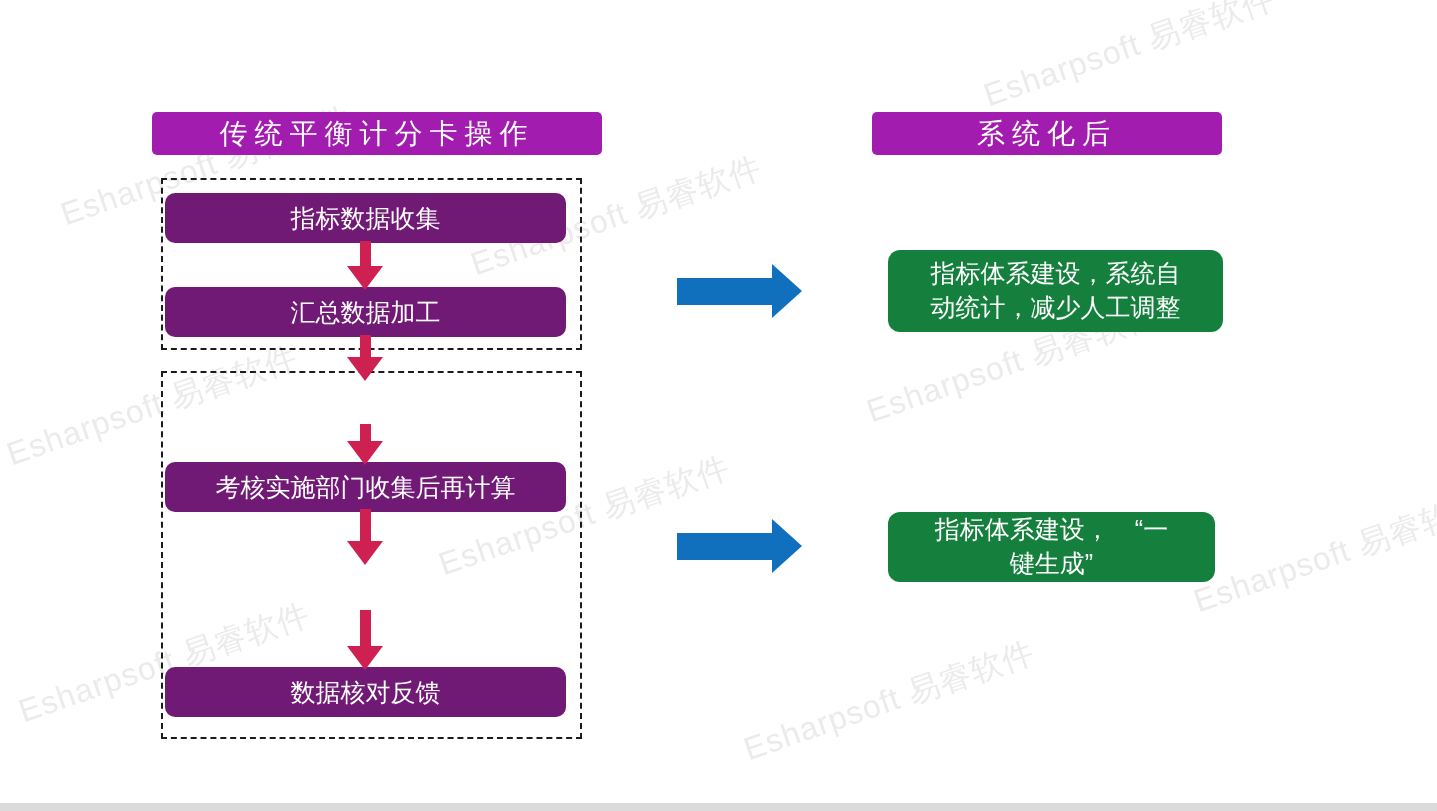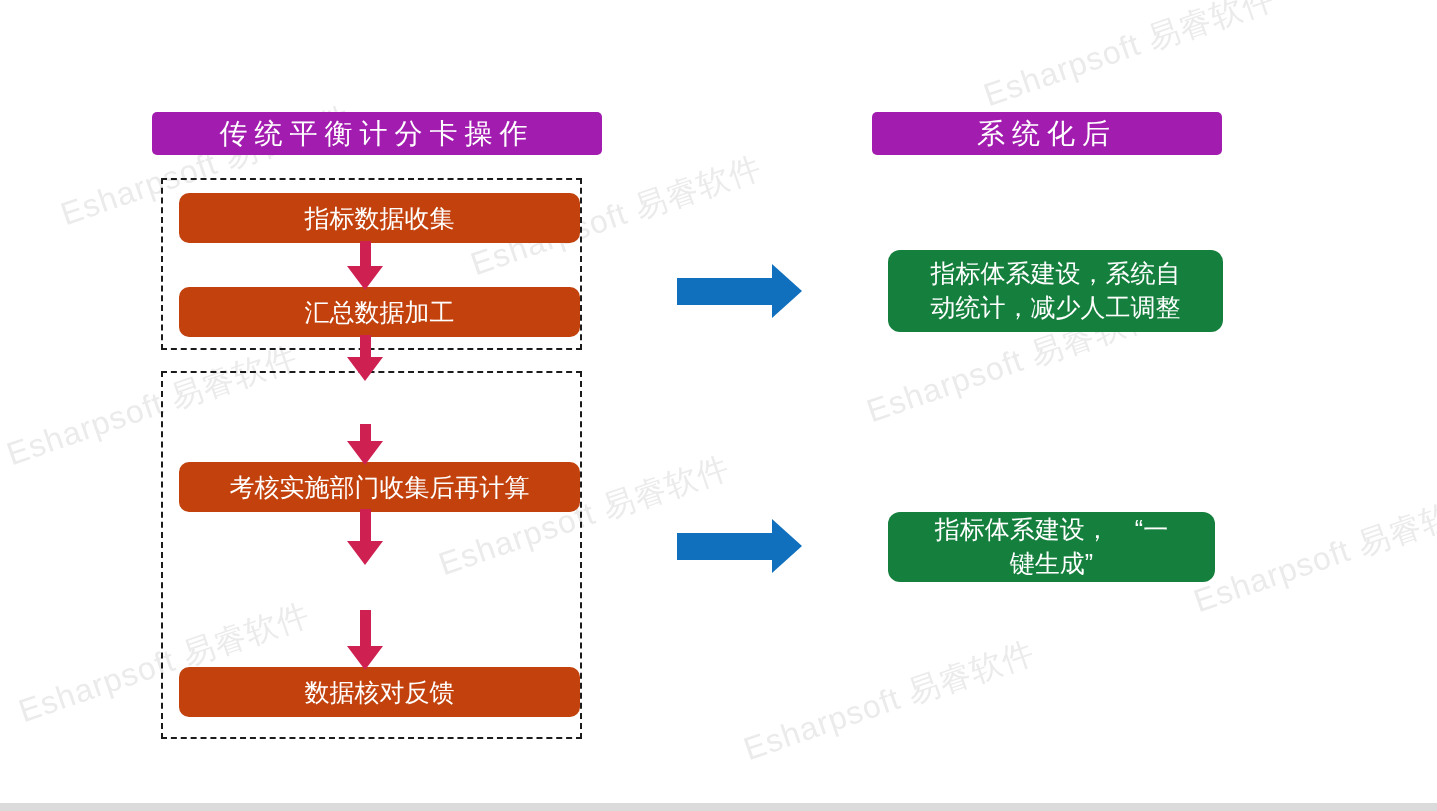--- a/index.html
+++ b/index.html
@@ -54,24 +54,24 @@
     width:421px;
     border:2px dashed #1b1b1b;
     background:transparent;
     z-index:2;
     box-sizing:border-box;
   }
   .group-1{ top:178px; height:172px; }
   .group-2{ top:371px; height:368px; }
   .step{
     position:absolute;
-    left:179px;
+    left:165px;
     width:401px;
     height:50px;
-    background:#c2410c;
+    background:#701a75;
     border-radius:10px;
     color:#ffffff;
     font-size:25px;
     display:flex;
     align-items:center;
     justify-content:center;
     z-index:4;
   }
   .result{
     position:absolute;

